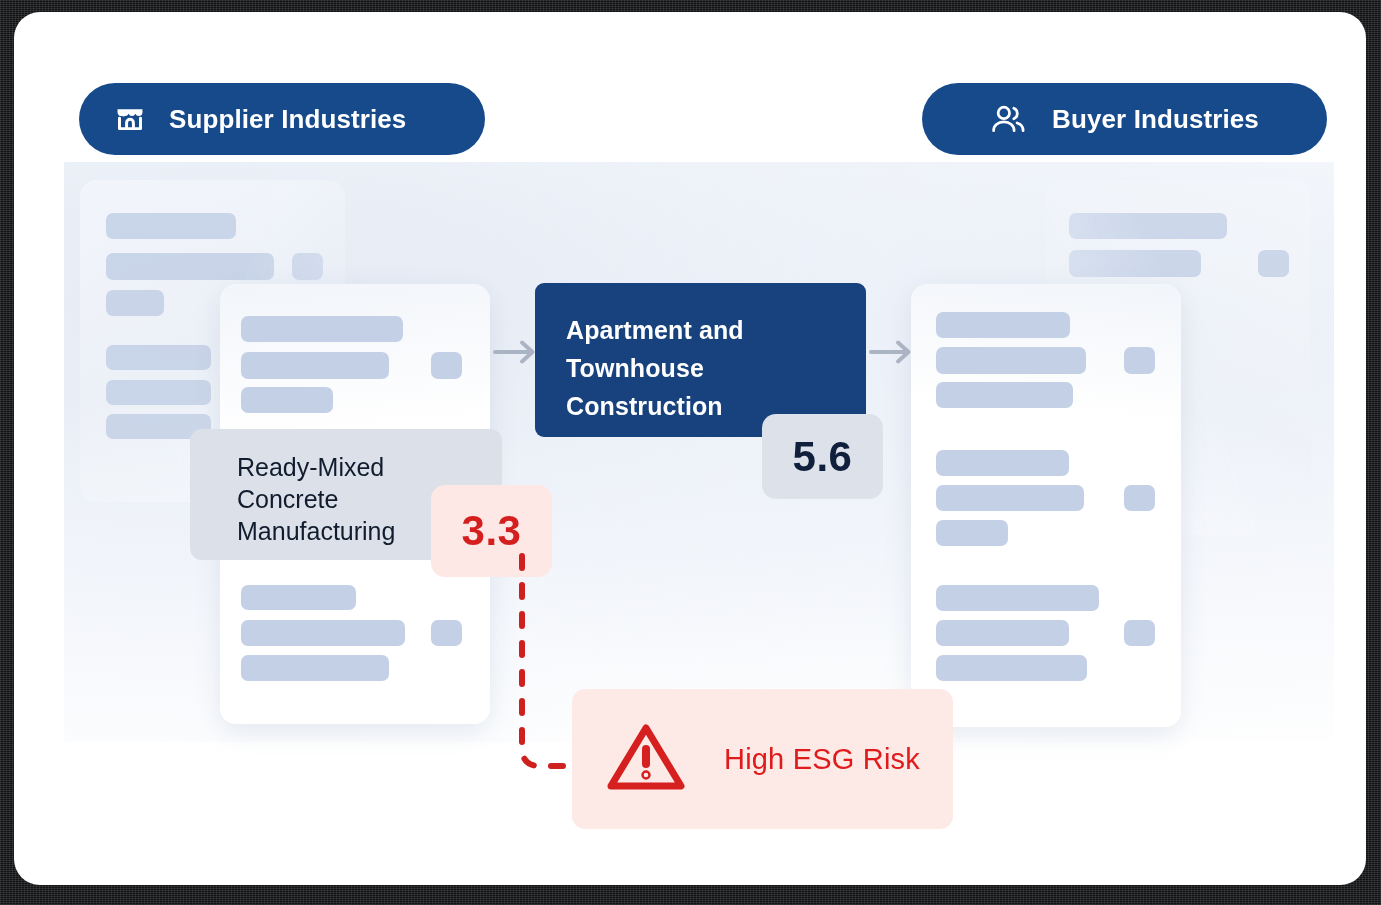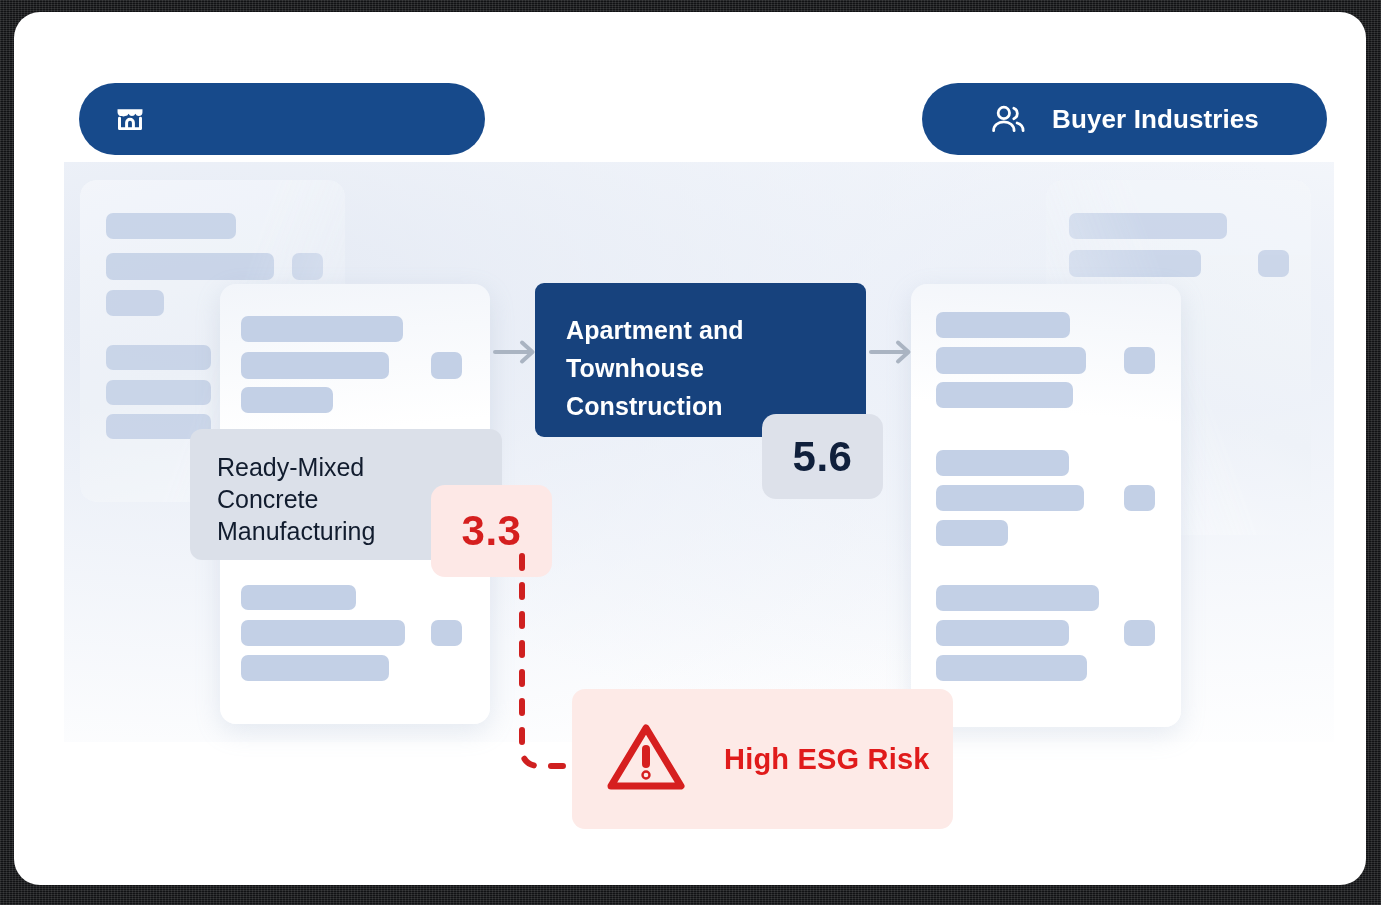--- a/index.html
+++ b/index.html
@@ -151,21 +151,21 @@
     font-size: 42px;
   }
 
   
   #supplier-label-card {
     position: absolute;
     left: 176px; top: 417px;
     width: 312px; height: 131px;
     background: #dbe0e9;
     border-radius: 12px;
-    padding: 22px 0 0 27px;
+    padding: 22px 0 0 47px;
   }
   #supplier-label-card .title {
     color: #111c2e;
     font-size: 25px;
     line-height: 32px;
     font-weight: 500;
     white-space: pre-line;
   }
 
   
@@ -179,41 +179,42 @@
     background: #fdeae7;
     border-radius: 13px;
     display: flex;
     align-items: center;
     gap: 36px;
     padding-left: 32px;
   }
   #risk-banner .label {
     color: #e01b1b;
     font-size: 29px;
-    font-weight: 700;
+    font-weight: 400;
     letter-spacing: .2px;
     white-space: nowrap;
   }
 </style>
 </head>
 <body>
 
 <div id="frame">
   <div id="panel">
 
     <div id="wash"></div>
 
     <div class="pill supplier">
       <span>
         <svg width="34" height="34" viewBox="0 0 24 24" fill="none">
           <path d="M3.2 5.2h17.6v2.1a2.6 2.6 0 0 1-2.6 2.6 2.6 2.6 0 0 1-2.4-1.6 2.6 2.6 0 0 1-2.4 1.6 2.6 2.6 0 0 1-2.4-1.6 2.6 2.6 0 0 1-2.4 1.6A2.6 2.6 0 0 1 6.2 9.9 2.6 2.6 0 0 1 3.2 7.3V5.2Z" fill="#fff"></path>
           <path d="M4.6 11.4v7.4h14.8v-7.4" stroke="#fff" stroke-width="2.1" stroke-linecap="round" stroke-linejoin="round"></path>
           <path d="M9.6 18.8v-4.2a2.4 2.4 0 0 1 4.8 0v4.2" stroke="#fff" stroke-width="2.1" stroke-linecap="round" stroke-linejoin="round"></path>
         </svg>
       </span>
+      <span class="pill-label">Supplier Industries</span>
     </div>
 
     <div class="pill buyer">
       <span>
         <svg width="36" height="34" viewBox="0 0 26 24" fill="none" stroke="#fff" stroke-width="2" stroke-linecap="round" stroke-linejoin="round">
           <circle cx="10" cy="7.6" r="4.1"></circle>
           <path d="M2.6 20.4c0-3.8 3.3-6.3 7.4-6.3s7.4 2.5 7.4 6.3"></path>
           <path d="M17.2 4.2a4.1 4.1 0 0 1 0 7.6"></path>
           <path d="M19.6 14.9c2.6.8 4.3 2.8 4.3 5.5"></path>
         </svg>

